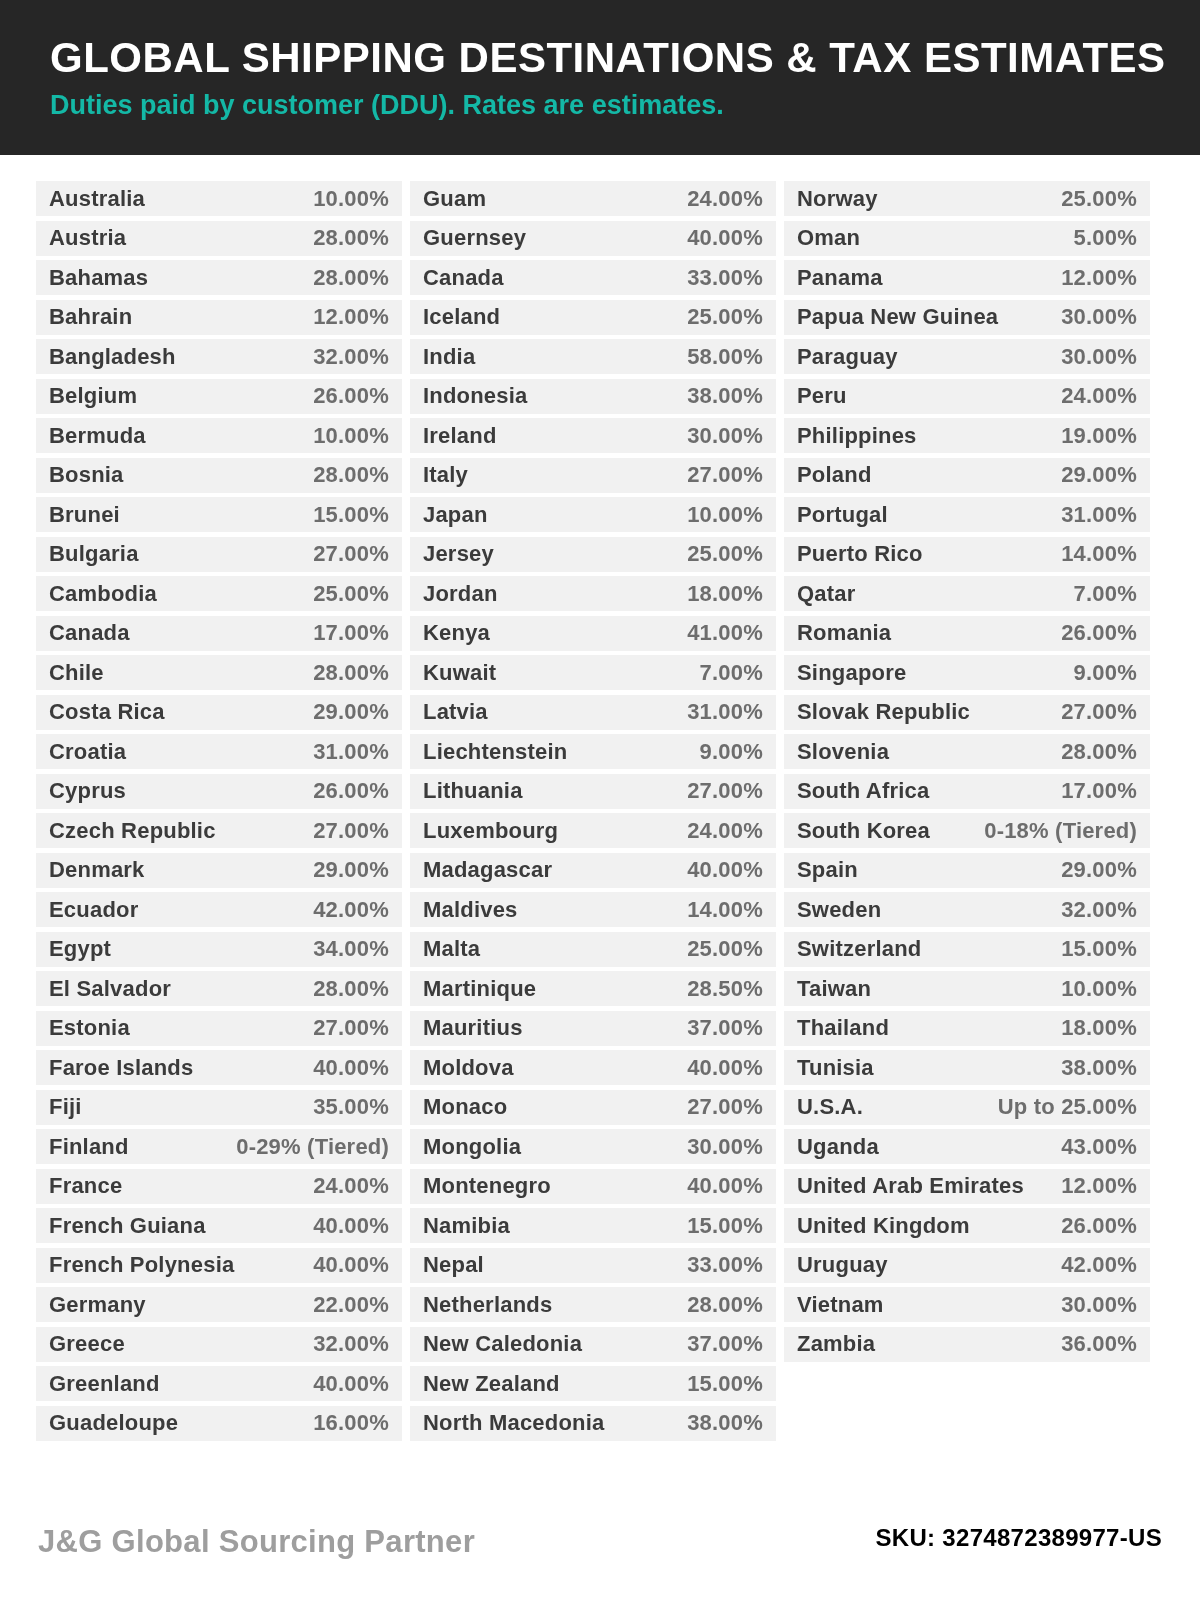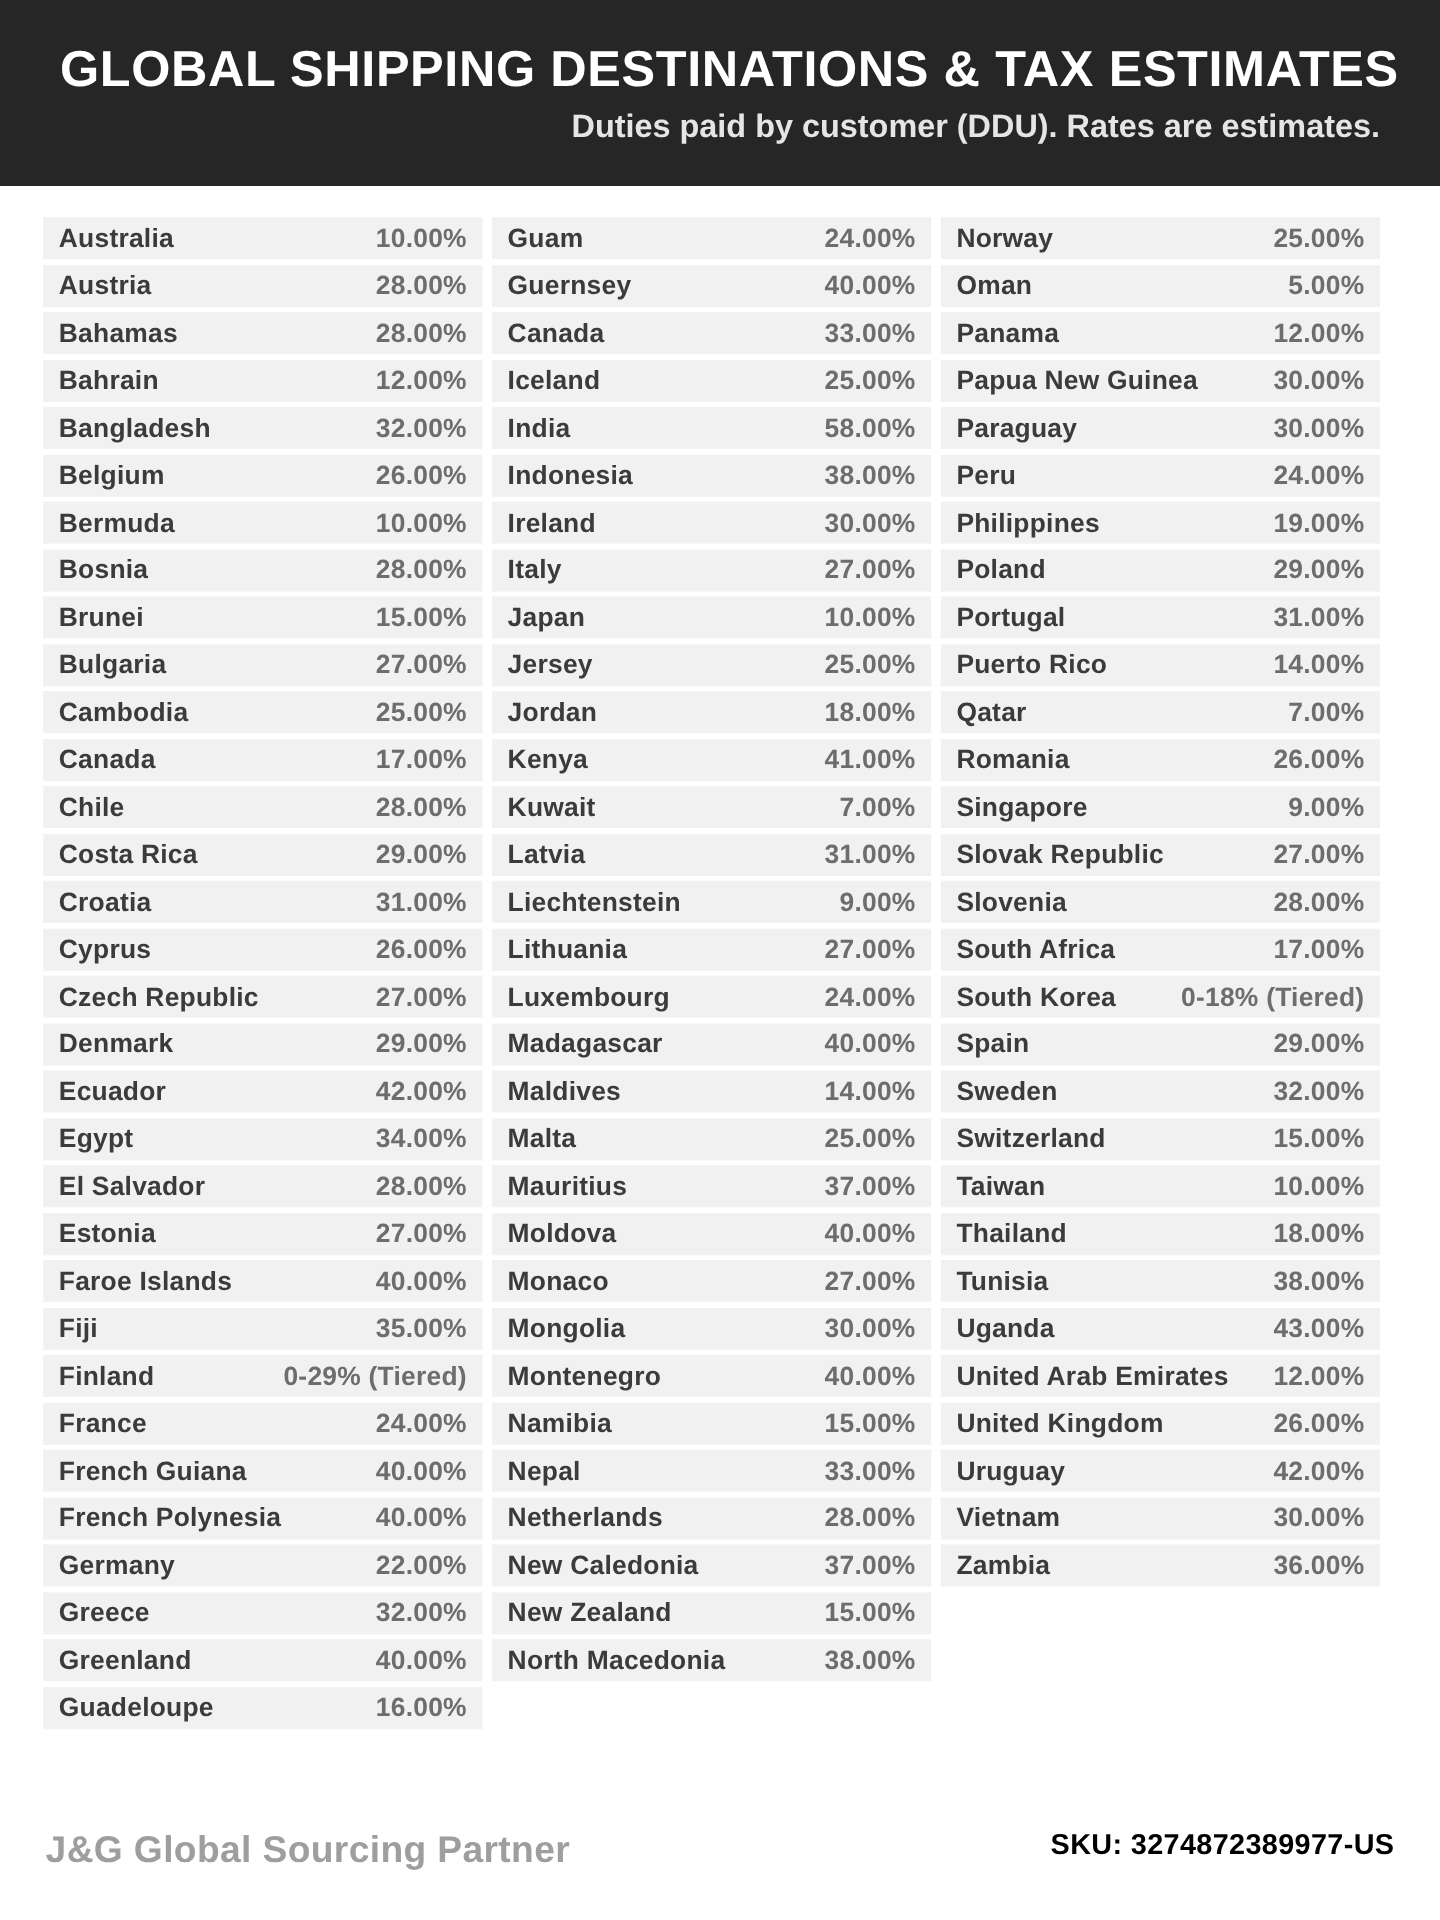--- a/index.html
+++ b/index.html
@@ -23,24 +23,23 @@
   .hdr-title {
     color: #ffffff;
     font-size: 42px;
     font-weight: 800;
     letter-spacing: 0.5px;
     line-height: 1.05;
     white-space: nowrap;
   }
   .hdr-sub {
     margin-top: 10px;
-    color: #e5e5e5;
+    color: #14b8a6;
     font-size: 27px;
     font-weight: 700;
-    text-align: right;
   }
   .table-wrap {
     margin-top: 26px;
     padding: 0 50px 0 36px;
     display: grid;
     grid-template-columns: 1fr 1fr 1fr;
     column-gap: 8px;
     align-items: start;
   }
   .col {
@@ -310,20 +309,24 @@
         </div>
         <div class="row">
           <span class="country">Maldives</span>
           <span class="rate">14.00%</span>
         </div>
         <div class="row">
           <span class="country">Malta</span>
           <span class="rate">25.00%</span>
         </div>
         <div class="row">
+          <span class="country">Martinique</span>
+          <span class="rate">28.50%</span>
+        </div>
+        <div class="row">
           <span class="country">Mauritius</span>
           <span class="rate">37.00%</span>
         </div>
         <div class="row">
           <span class="country">Moldova</span>
           <span class="rate">40.00%</span>
         </div>
         <div class="row">
           <span class="country">Monaco</span>
           <span class="rate">27.00%</span>
@@ -446,20 +449,24 @@
           <span class="country">Taiwan</span>
           <span class="rate">10.00%</span>
         </div>
         <div class="row">
           <span class="country">Thailand</span>
           <span class="rate">18.00%</span>
         </div>
         <div class="row">
           <span class="country">Tunisia</span>
           <span class="rate">38.00%</span>
+        </div>
+        <div class="row">
+          <span class="country">U.S.A.</span>
+          <span class="rate">Up to 25.00%</span>
         </div>
         <div class="row">
           <span class="country">Uganda</span>
           <span class="rate">43.00%</span>
         </div>
         <div class="row">
           <span class="country">United Arab Emirates</span>
           <span class="rate">12.00%</span>
         </div>
         <div class="row">

